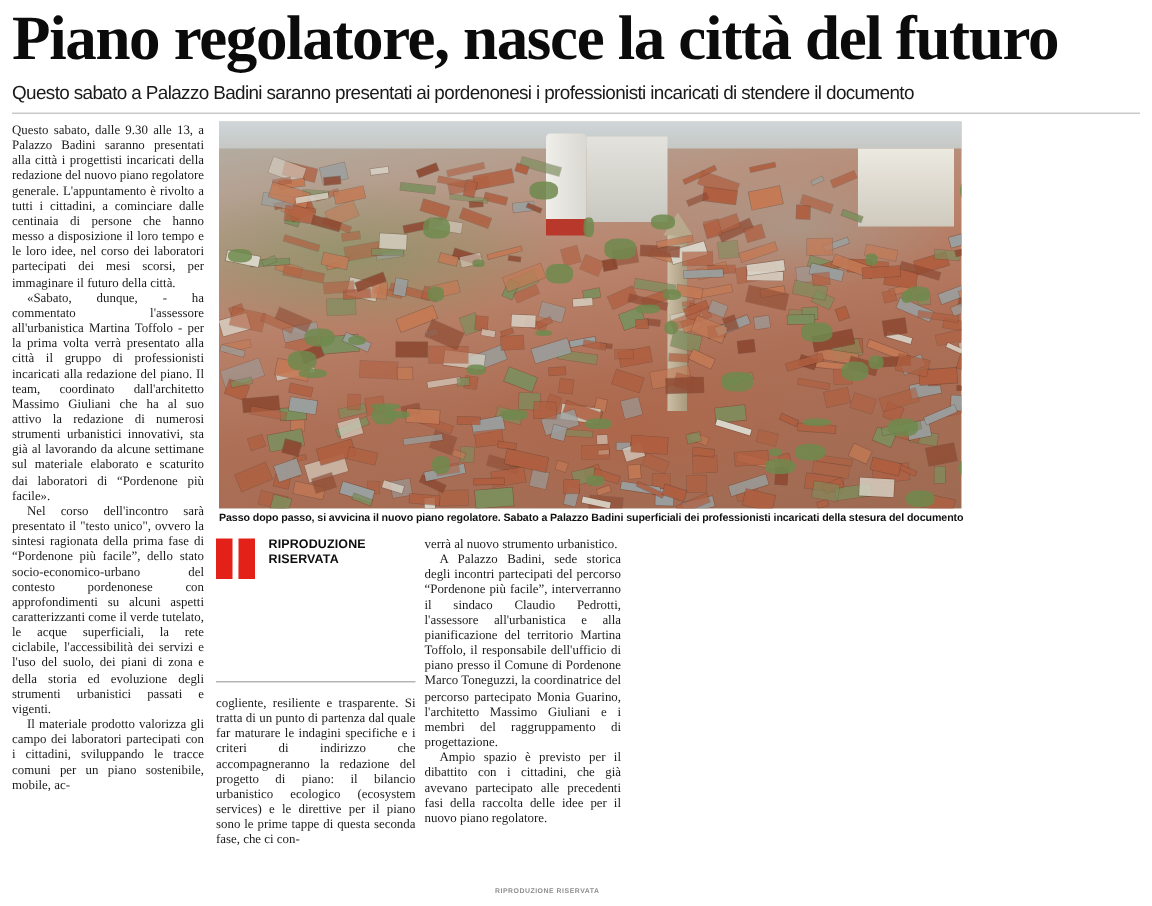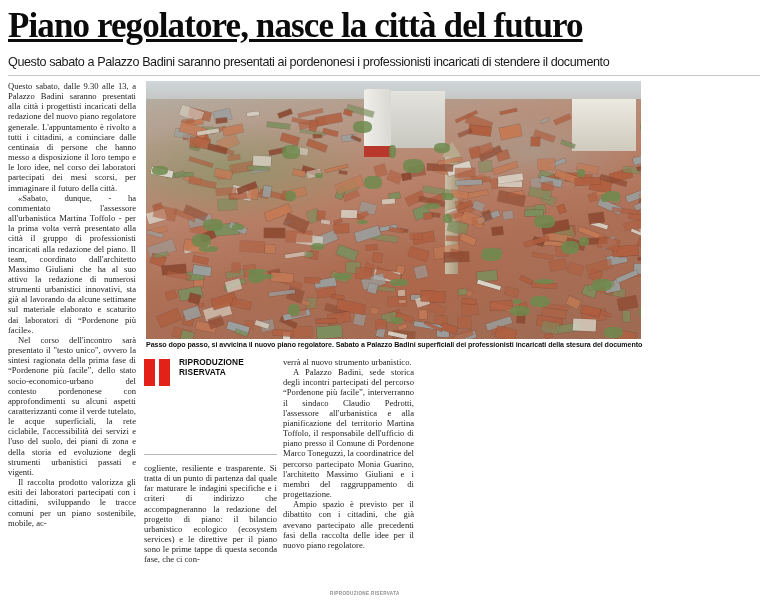--- a/index.html
+++ b/index.html
@@ -13,28 +13,27 @@
     overflow: hidden;
     position: relative;
   }
 
   
   .page { width: 768px; height: 604px; position: relative; padding: 0 6px; }
 
   .headline {
     font-family: "Liberation Serif", serif;
     font-weight: 700;
-    font-size: 35px;
+    font-size: 42px;
     line-height: 44px;
     letter-spacing: -0.9px;
     margin: 4px 0 0 0;
     padding: 0 2px;
     color: #0b0b0b;
     white-space: nowrap;
-    text-decoration: underline;
   }
 
   .deck {
     font-family: "Liberation Sans", sans-serif;
     font-size: 12.6px;
     line-height: 16px;
     letter-spacing: -0.42px;
     font-weight: 400;
     color: #1a1a1a;
     margin: 6px 0 0 2px;
@@ -256,21 +255,21 @@
   <div class="deck">Questo sabato a Palazzo Badini saranno presentati ai pordenonesi i professionisti incaricati di stendere il documento</div>
 
   <div class="rule-top"></div>
 
   <div class="content">
 
     <div class="col col-left">
       <p class="noind">Questo sabato, dalle 9.30 alle 13, a Palazzo Badini saranno presentati alla città i progettisti incaricati della redazione del nuovo piano regolatore generale. L'appuntamento è rivolto a tutti i cittadini, a cominciare dalle centinaia di persone che hanno messo a disposizione il loro tempo e le loro idee, nel corso dei laboratori partecipati dei mesi scorsi, per immaginare il futuro della città.</p>
       <p>«Sabato, dunque, - ha commentato l'assessore all'urbanistica Martina Toffolo - per la prima volta verrà presentato alla città il gruppo di professionisti incaricati alla redazione del piano. Il team, coordinato dall'architetto Massimo Giuliani che ha al suo attivo la redazione di numerosi strumenti urbanistici innovativi, sta già al lavorando da alcune settimane sul materiale elaborato e scaturito dai laboratori di “Pordenone più facile».</p>
       <p>Nel corso dell'incontro sarà presentato il "testo unico", ovvero la sintesi ragionata della prima fase di “Pordenone più facile”, dello stato socio-economico-urbano del contesto pordenonese con approfondimenti su alcuni aspetti caratterizzanti come il verde tutelato, le acque superficiali, la rete ciclabile, l'accessibilità dei servizi e l'uso del suolo, dei piani di zona e della storia ed evoluzione degli strumenti urbanistici passati e vigenti.</p>
-      <p>Il raccolta prodotto valorizza gli esiti dei laboratori partecipati con i cittadini, sviluppando le tracce comuni per un piano sostenibile, mobile, ac-</p>
+      <p>Il materiale prodotto valorizza gli campo dei laboratori partecipati con i cittadini, sviluppando le tracce comuni per un piano sostenibile, mobile, ac-</p>
     </div>
 
     <div class="photo-wrap">
       <div class="photo">
         <div class="ph-sky"></div>
         <div class="ph-base"></div>
         <div class="bigblock"></div>
         <div class="silo"></div>
         <div class="silo-red"></div>
         <div class="palazzo"></div>

